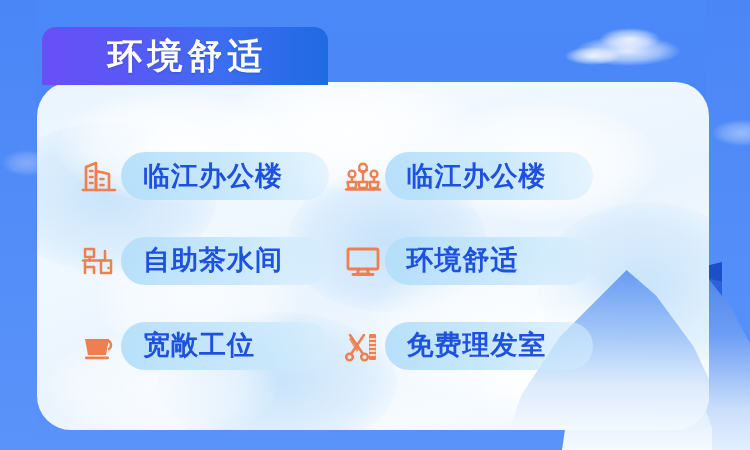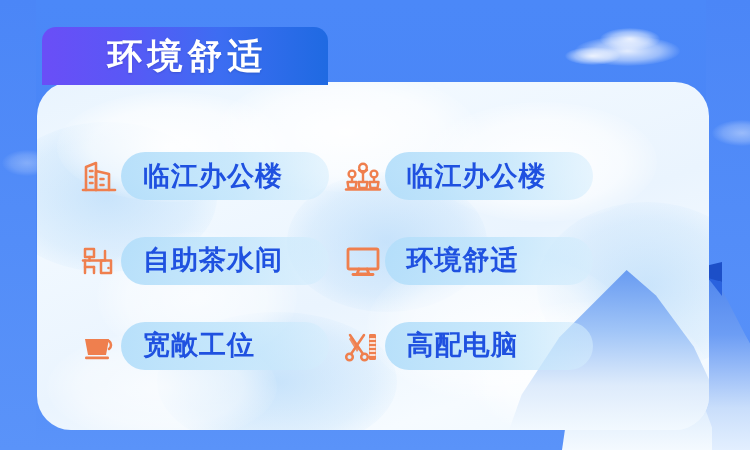--- a/index.html
+++ b/index.html
@@ -340,17 +340,17 @@
           </g>
           <g stroke="#ffffff" stroke-width="1.6" stroke-linecap="round">
             <path d="M27 13 h5"></path>
             <path d="M27 17 h5"></path>
             <path d="M27 21 h5"></path>
             <path d="M27 25 h5"></path>
             <path d="M27 29 h5"></path>
           </g>
         </svg>
       </div>
-      <div class="label">高配电脑</div>
+      <div class="label">免费理发室</div>
     </div>
 
   </div>
 </div>
 
 </body></html>

